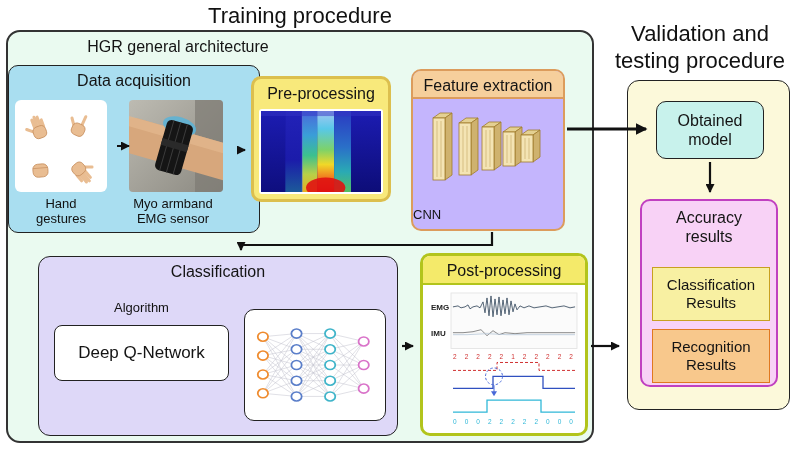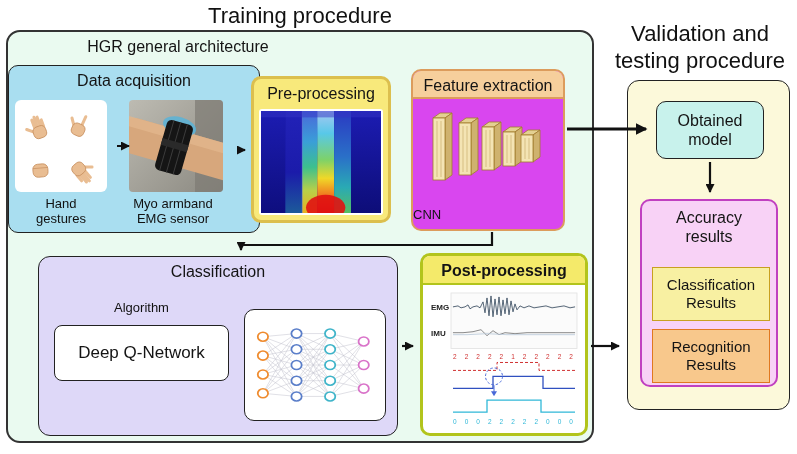--- a/index.html
+++ b/index.html
@@ -20,42 +20,42 @@
   .caption{position:absolute;font-size:13px;line-height:1.14;text-align:center;color:#111}
 
   
   #data-acq{left:0;top:33px;width:252px;height:168px;background:var(--data-acquisition-bg,#a9def0);border:1.5px solid #222}
   #hands-box{position:absolute;left:6px;top:34px;width:92px;height:92px;background:#fff;border-radius:6px;overflow:hidden}
   #myo-box{position:absolute;left:120px;top:34px;width:94px;height:92px;border-radius:4px;overflow:hidden}
   #hand-caption{left:10px;top:131px;width:84px}
   #sensor-caption{left:108px;top:131px;width:112px}
 
   
-  #prep{left:243px;top:44px;width:140px;height:147px;background:var(--preprocessing-header,#f8e97b);border:3px solid var(--preprocessing-border,#dcbf4e)}
+  #prep{left:243px;top:44px;width:140px;height:126px;background:var(--preprocessing-header,#f8e97b);border:3px solid var(--preprocessing-border,#dcbf4e)}
   #prep-plot{position:absolute;left:5px;right:5px;top:30px;bottom:5px;background:#fff;padding:2px;border-radius:3px}
   #prep-plot svg{width:100%;height:100%;display:block}
 
   
-  #feat{left:403px;top:37px;width:154px;height:162px;background:#d946ef;border:2px solid #dc9c5c;overflow:hidden}
+  #feat{left:403px;top:37px;width:154px;height:162px;background:#c4b5fd;border:2px solid #dc9c5c;overflow:hidden}
   #feat .panel-title{background:var(--feature-header,#f6cf9c);height:28px;border-bottom:2px solid #dc9c5c}
   #cnn-area{position:absolute;left:4px;top:32px;width:144px;height:96px}
   #cnn-label{position:absolute;left:0;bottom:7px;width:100%;text-align:left;font-size:13px}
 
   
   #classif{left:30px;top:224px;width:360px;height:180px;background:var(--classification-bg,#ded8f8);border:1.5px solid #222;border-radius:12px}
   #algo-label{left:25px;top:44px;width:155px}
   #dqn-box{position:absolute;left:15px;top:68px;width:175px;height:56px;background:#fff;border:1.5px solid #222;border-radius:8px;
     display:flex;align-items:center;justify-content:center;font-size:17px}
   #net-label{left:200px;top:30px;width:150px}
   #nn-box{position:absolute;left:205px;top:52px;width:142px;height:112px;background:#fff;border:1.5px solid #222;border-radius:10px;overflow:hidden}
   #nn-box svg{width:100%;height:100%;display:block}
 
   
   #post{left:412px;top:221px;width:168px;height:183px;background:#fff;border:3px solid var(--postprocessing-border,#b2c41c);overflow:hidden}
-  #post .panel-title{background:var(--postprocessing-header,#f4ea6a);height:29px;font-weight:bold;border-bottom:2px solid var(--postprocessing-border,#b2c41c)}
+  #post .panel-title{background:var(--postprocessing-header,#f4ea6a);height:29px;font-weight:normal;border-bottom:2px solid var(--postprocessing-border,#b2c41c)}
   #post-plot{position:absolute;left:4px;right:4px;top:33px;bottom:4px}
   #post-plot svg{width:100%;height:100%;display:block}
 
   
   #valid-box{position:absolute;left:627px;top:80px;width:163px;height:330px;background:var(--validation-bg,#fcf9da);border:1.5px solid #222;border-radius:12px}
   #obtained{position:absolute;left:28px;top:20px;width:108px;height:58px;background:var(--obtained-model-bg,#c8f2ec);border:1.5px solid #222;border-radius:10px;
     display:flex;align-items:center;justify-content:center;text-align:center;font-size:16px;line-height:1.2}
   #accuracy{position:absolute;left:12px;top:118px;width:138px;height:188px;background:var(--accuracy-bg,#f8d2f6);border:2px solid var(--accuracy-border,#c040c0);border-radius:10px}
   #accuracy-title{margin:7px auto 4px;width:92px;text-align:center;font-size:16px;line-height:1.2}
   .result-box{position:absolute;left:10px;width:118px;height:54px;border-radius:0;display:flex;align-items:center;justify-content:center;

